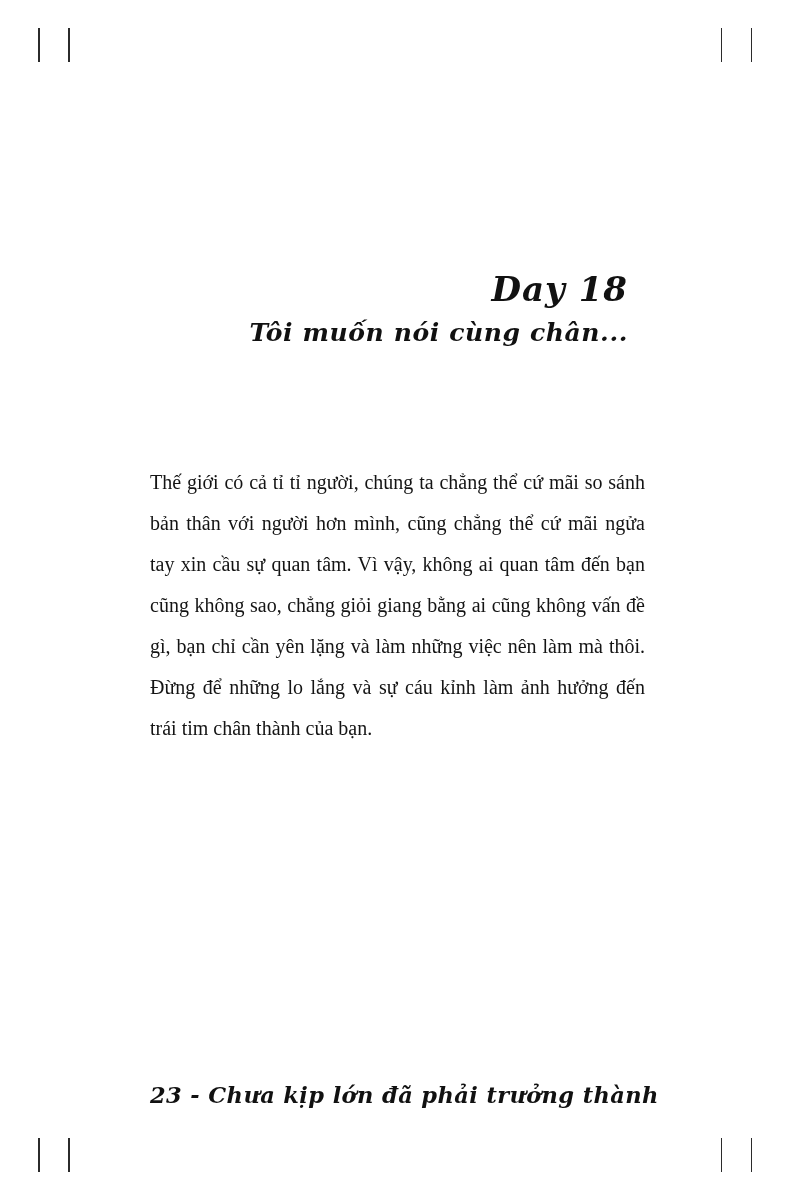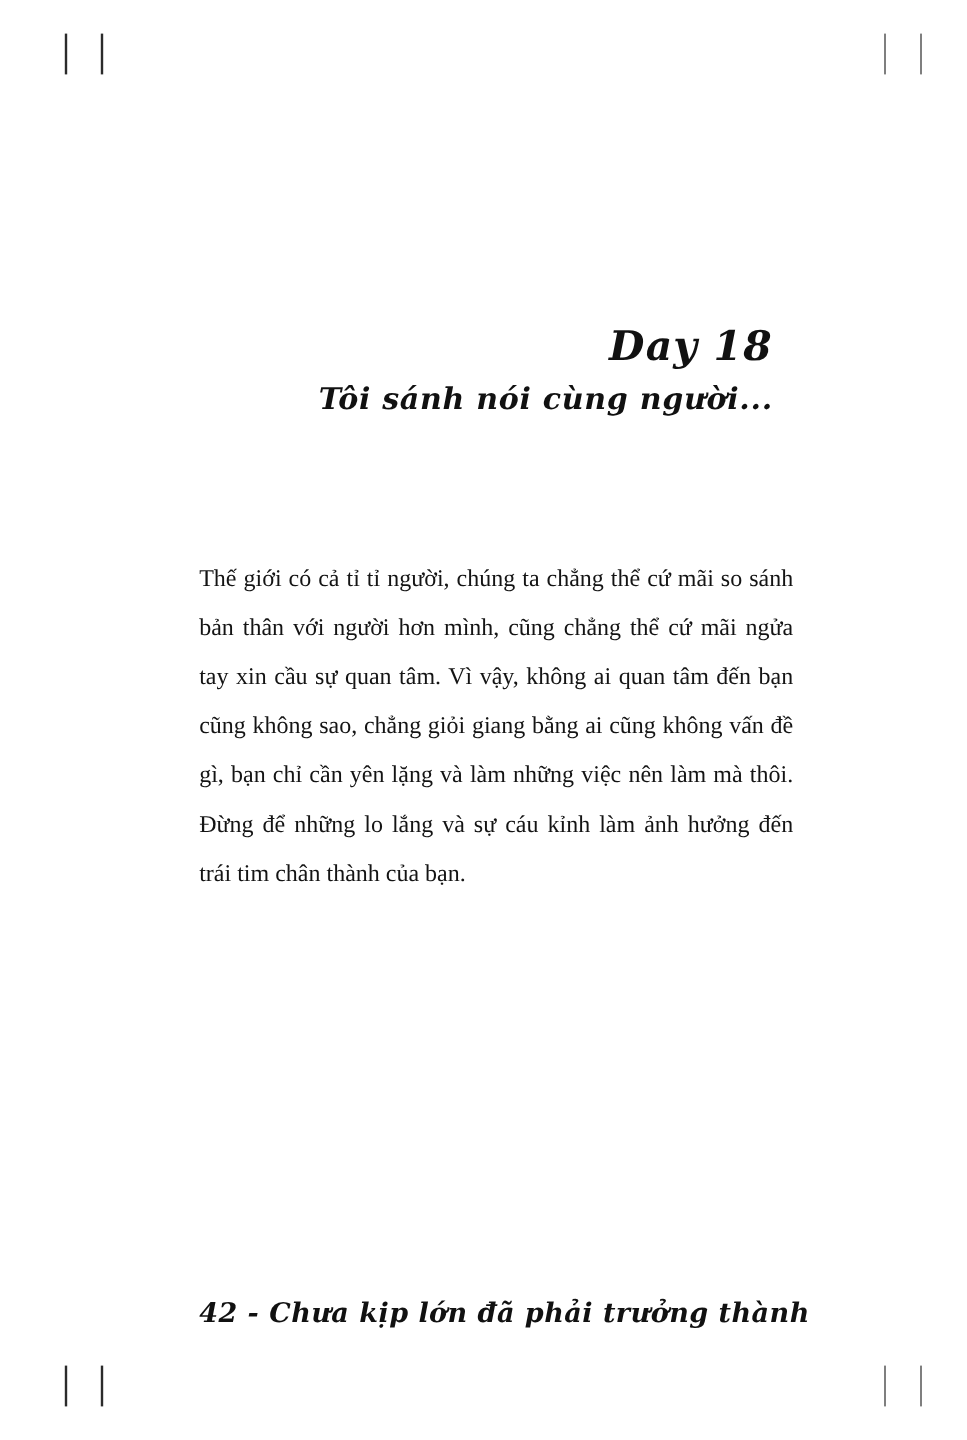--- a/index.html
+++ b/index.html
@@ -39,21 +39,21 @@
   .crop.bl .v { left: 0;  bottom: 0; }
   .crop.bl .v2 { left: 30px; bottom: 0; width: 1.5px; height: 34px; }
 
   .crop.br { right: 38px; bottom: 28px; }
   .crop.br .v { right: 0; bottom: 0; }
   .crop.br .v2 { right: 30px; bottom: 0; width: 1.5px; height: 34px; }
 
   
   .page {
     position: absolute;
-    left: 16px; top: 0;
+    left: 0; top: 0;
     width: 790px;
     height: 1200px;
   }
 
   .heading {
     position: absolute;
     right: 162px;
     top: 272px;
     text-align: right;
     width: 420px;
@@ -123,20 +123,20 @@
     <span class="v"></span>
       <span class="v2"></span>
   </div>
   <div class="crop br">
     <span class="v"></span>
       <span class="v2"></span>
   </div>
 
   <div class="heading">
     <span class="day-title">Day 18</span>
-    <span class="day-subtitle">Tôi sánh nói cùng người...</span>
+    <span class="day-subtitle">Tôi muốn nói cùng chân...</span>
   </div>
 
   <div class="body-text">Thế giới có cả tỉ tỉ người, chúng ta chẳng thể cứ mãi so sánh bản thân với người hơn mình, cũng chẳng thể cứ mãi ngửa tay xin cầu sự quan tâm. Vì vậy, không ai quan tâm đến bạn cũng không sao, chẳng giỏi giang bằng ai cũng không vấn đề gì, bạn chỉ cần yên lặng và làm những việc nên làm  mà thôi. Đừng để những lo lắng và sự cáu kỉnh làm ảnh hưởng đến trái tim chân thành của bạn.</div>
 
-  <div class="footer">42 - Chưa kịp lớn đã phải trưởng thành</div>
+  <div class="footer">23 - Chưa kịp lớn đã phải trưởng thành</div>
 
 </div>
 
 </body></html>

